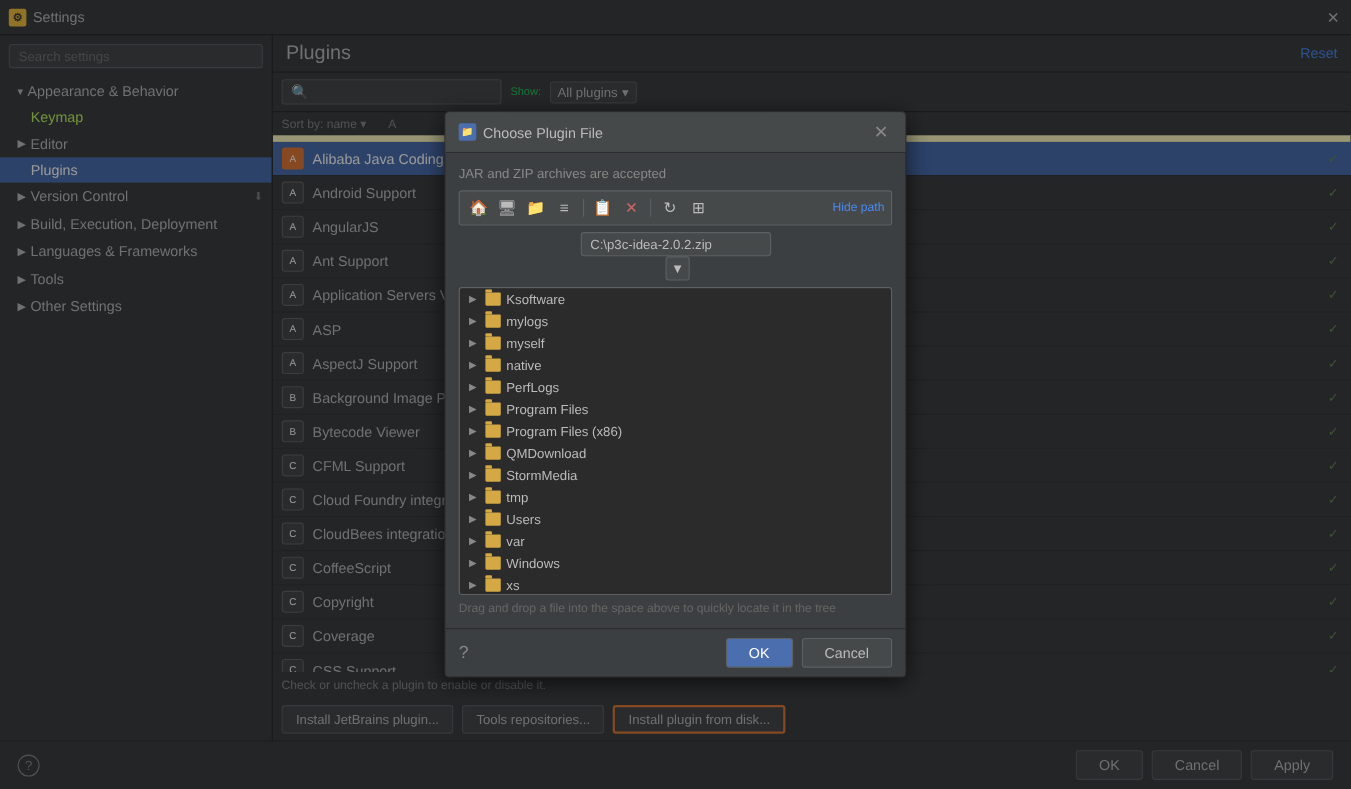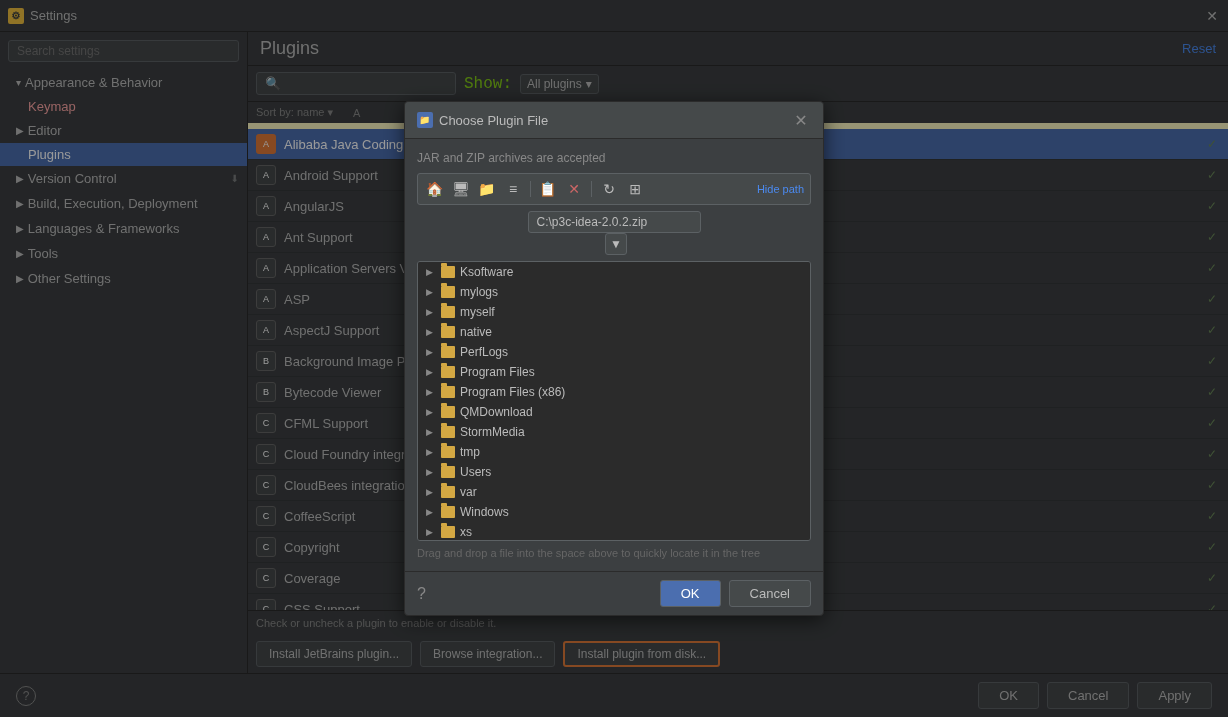--- a/index.html
+++ b/index.html
@@ -85,21 +85,21 @@
       cursor: pointer;
       display: flex;
       align-items: center;
       color: #bbbbbb;
       font-size: 13px;
     }
     .sidebar-section .arrow { margin-right: 4px; font-size: 10px; }
     .sidebar-subsection {
       padding: 4px 12px 4px 28px;
       cursor: pointer;
-      color: #fca5a5;
+      color: #bef264;
       font-size: 13px;
     }
     .sidebar-subsection.active { background: #4b6eaf; color: #fff; }
 
     
     .content-area {
       flex: 1;
       display: flex;
       flex-direction: column;
       background: #3c3f41;
@@ -118,21 +118,21 @@
       border-radius: 3px;
       padding: 3px 8px;
       color: #bbbbbb;
       display: flex; align-items: center;
       width: 200px;
     }
     .plugins-search input {
       background: transparent; border: none; outline: none;
       color: #bbbbbb; font-size: 12px; width: 100%;
     }
-    .show-label { color: #84cc16; font-size: 16px; font-family: Liberation Mono, monospace; }
+    .show-label { color: #22c55e; font-size: 10px; }
     .show-dropdown {
       background: #45494a;
       border: 1px solid #5c6164;
       border-radius: 3px;
       padding: 2px 6px;
       color: #bbbbbb;
       font-size: 12px;
       display: flex; align-items: center; gap: 4px;
       cursor: pointer;
     }
@@ -593,21 +593,21 @@
         <span class="plugin-name">CSS Support</span>
         <div class="plugin-check">✓</div>
       </div>
 
     </div>
 
     <div class="bottom-section">
       <div>Check or uncheck a plugin to enable or disable it.</div>
       <div class="bottom-buttons">
         <button class="btn">Install JetBrains plugin...</button>
-        <button class="btn">Browse integration...</button>
+        <button class="btn">Tools repositories...</button>
         <button class="btn highlighted">Install plugin from disk...</button>
       </div>
     </div>
   </div>
 </div>
 
 <div class="footer">
   <div class="help-icon">?</div>
   <div class="footer-right">
     <button class="footer-btn primary">OK</button>

